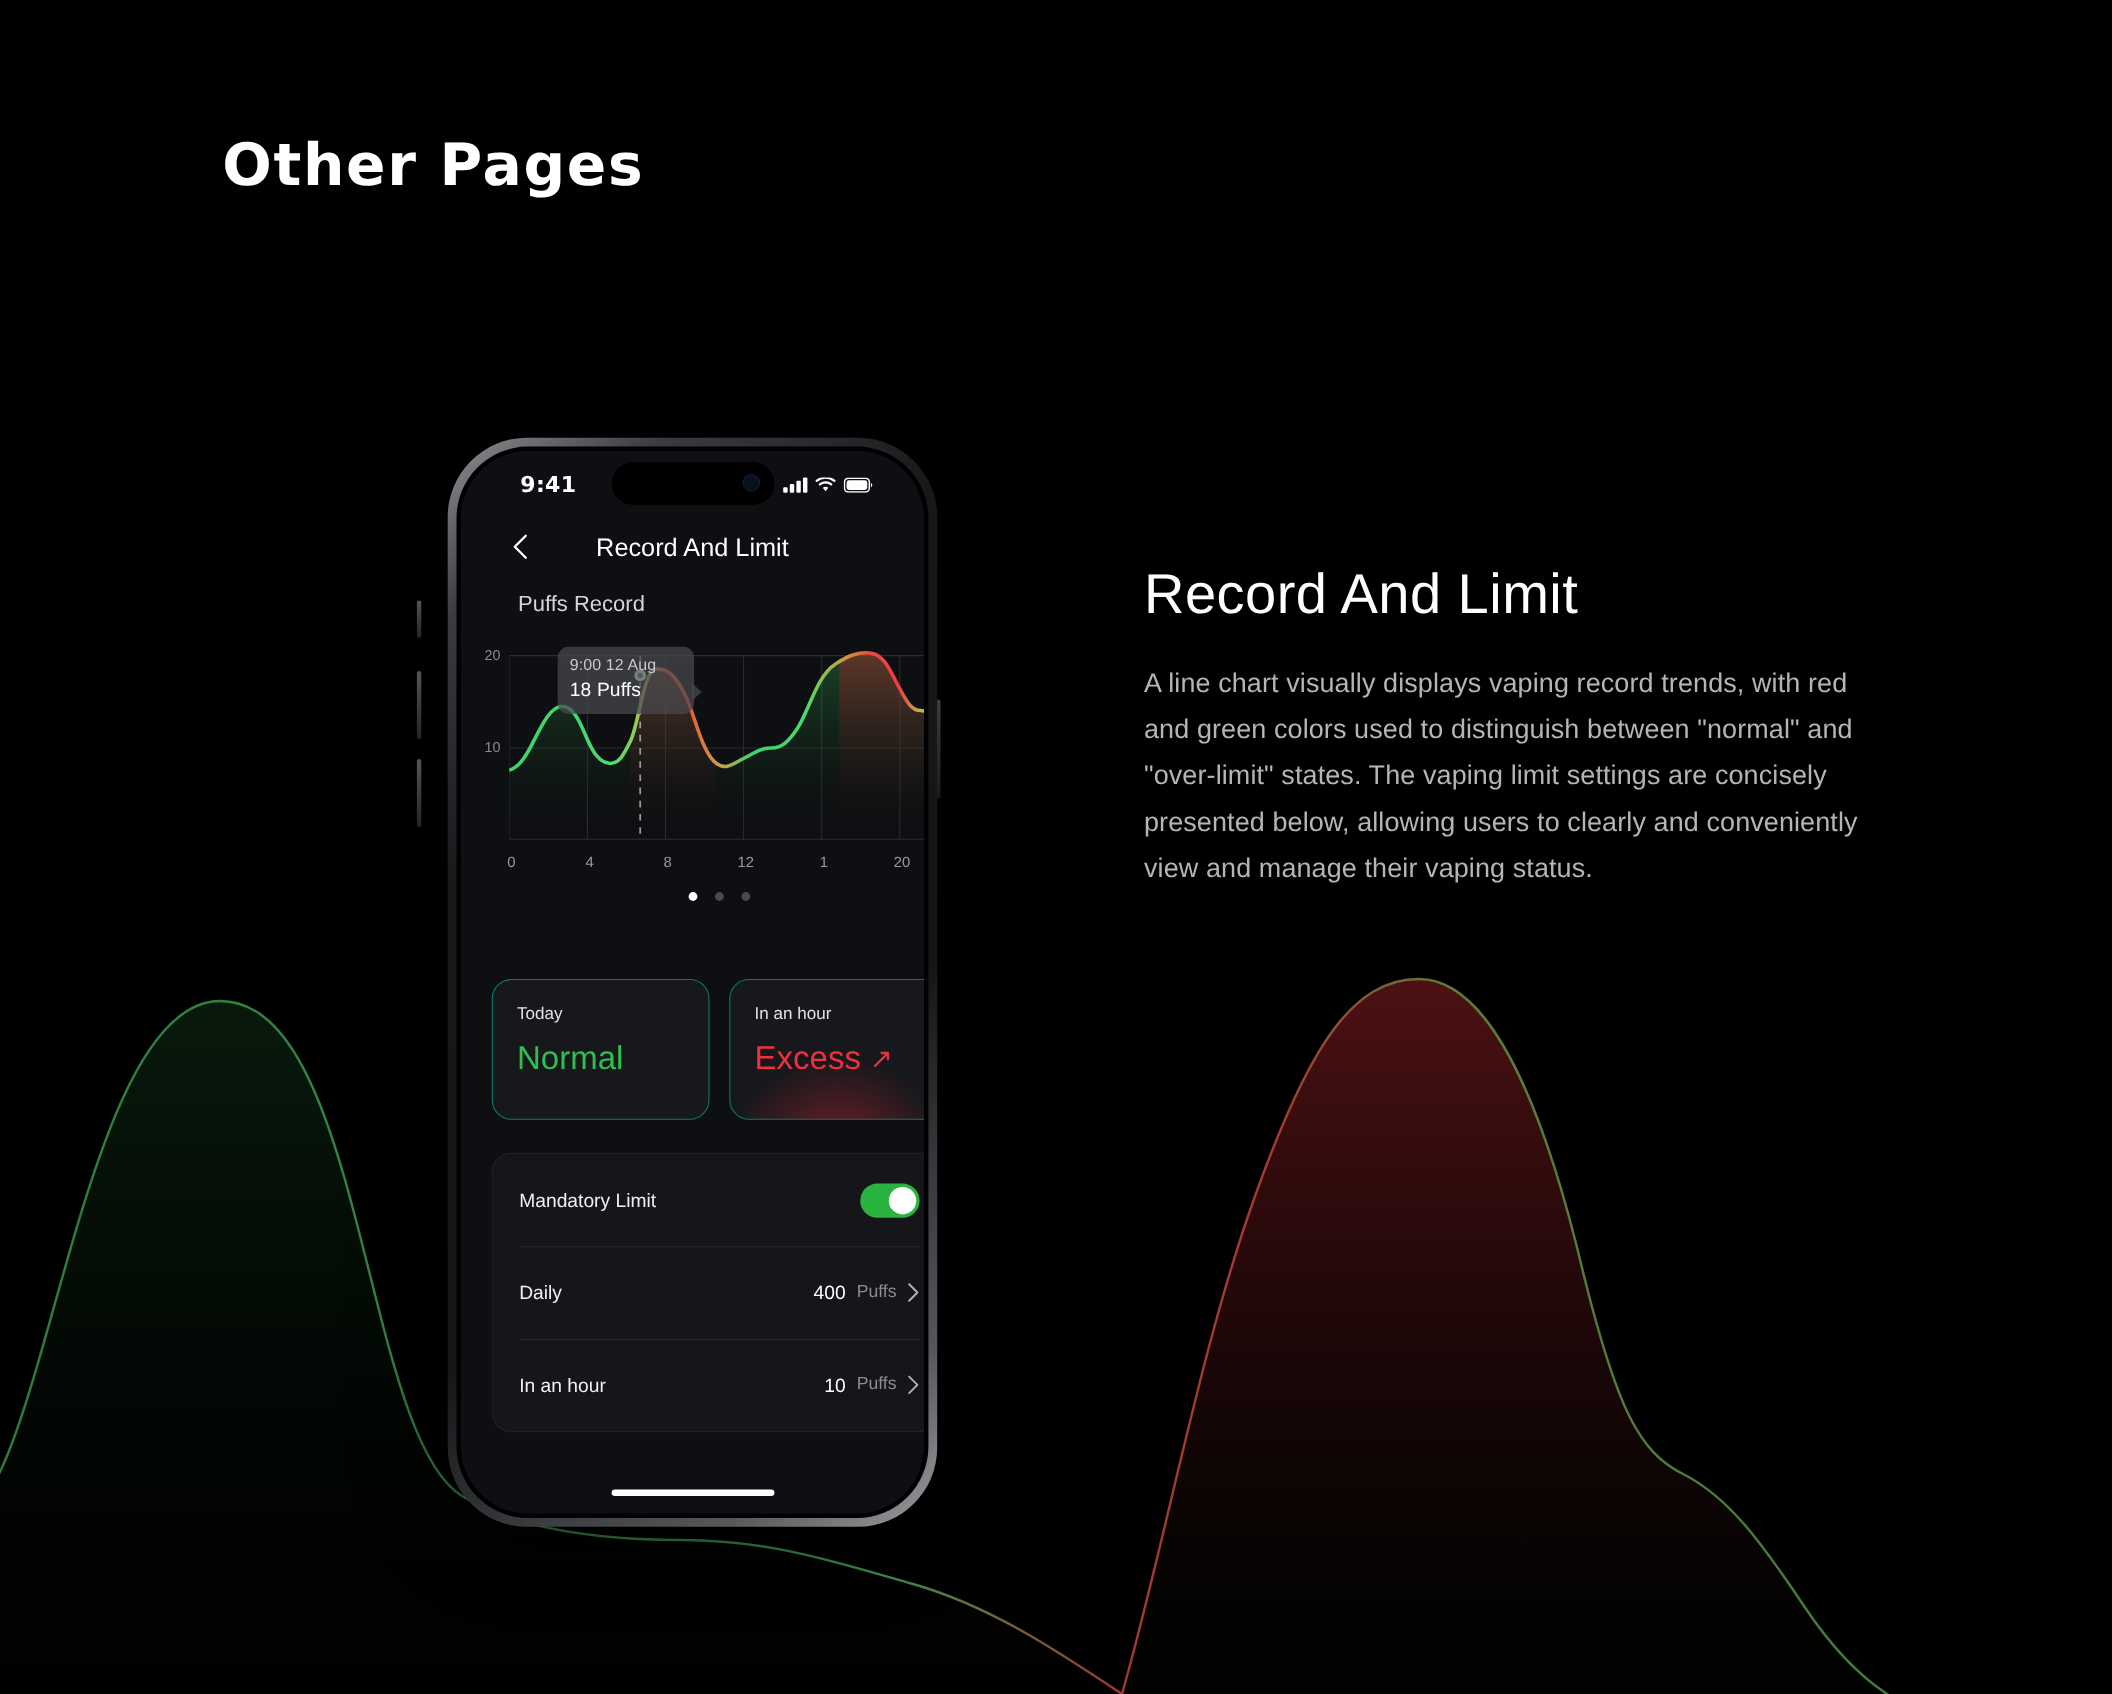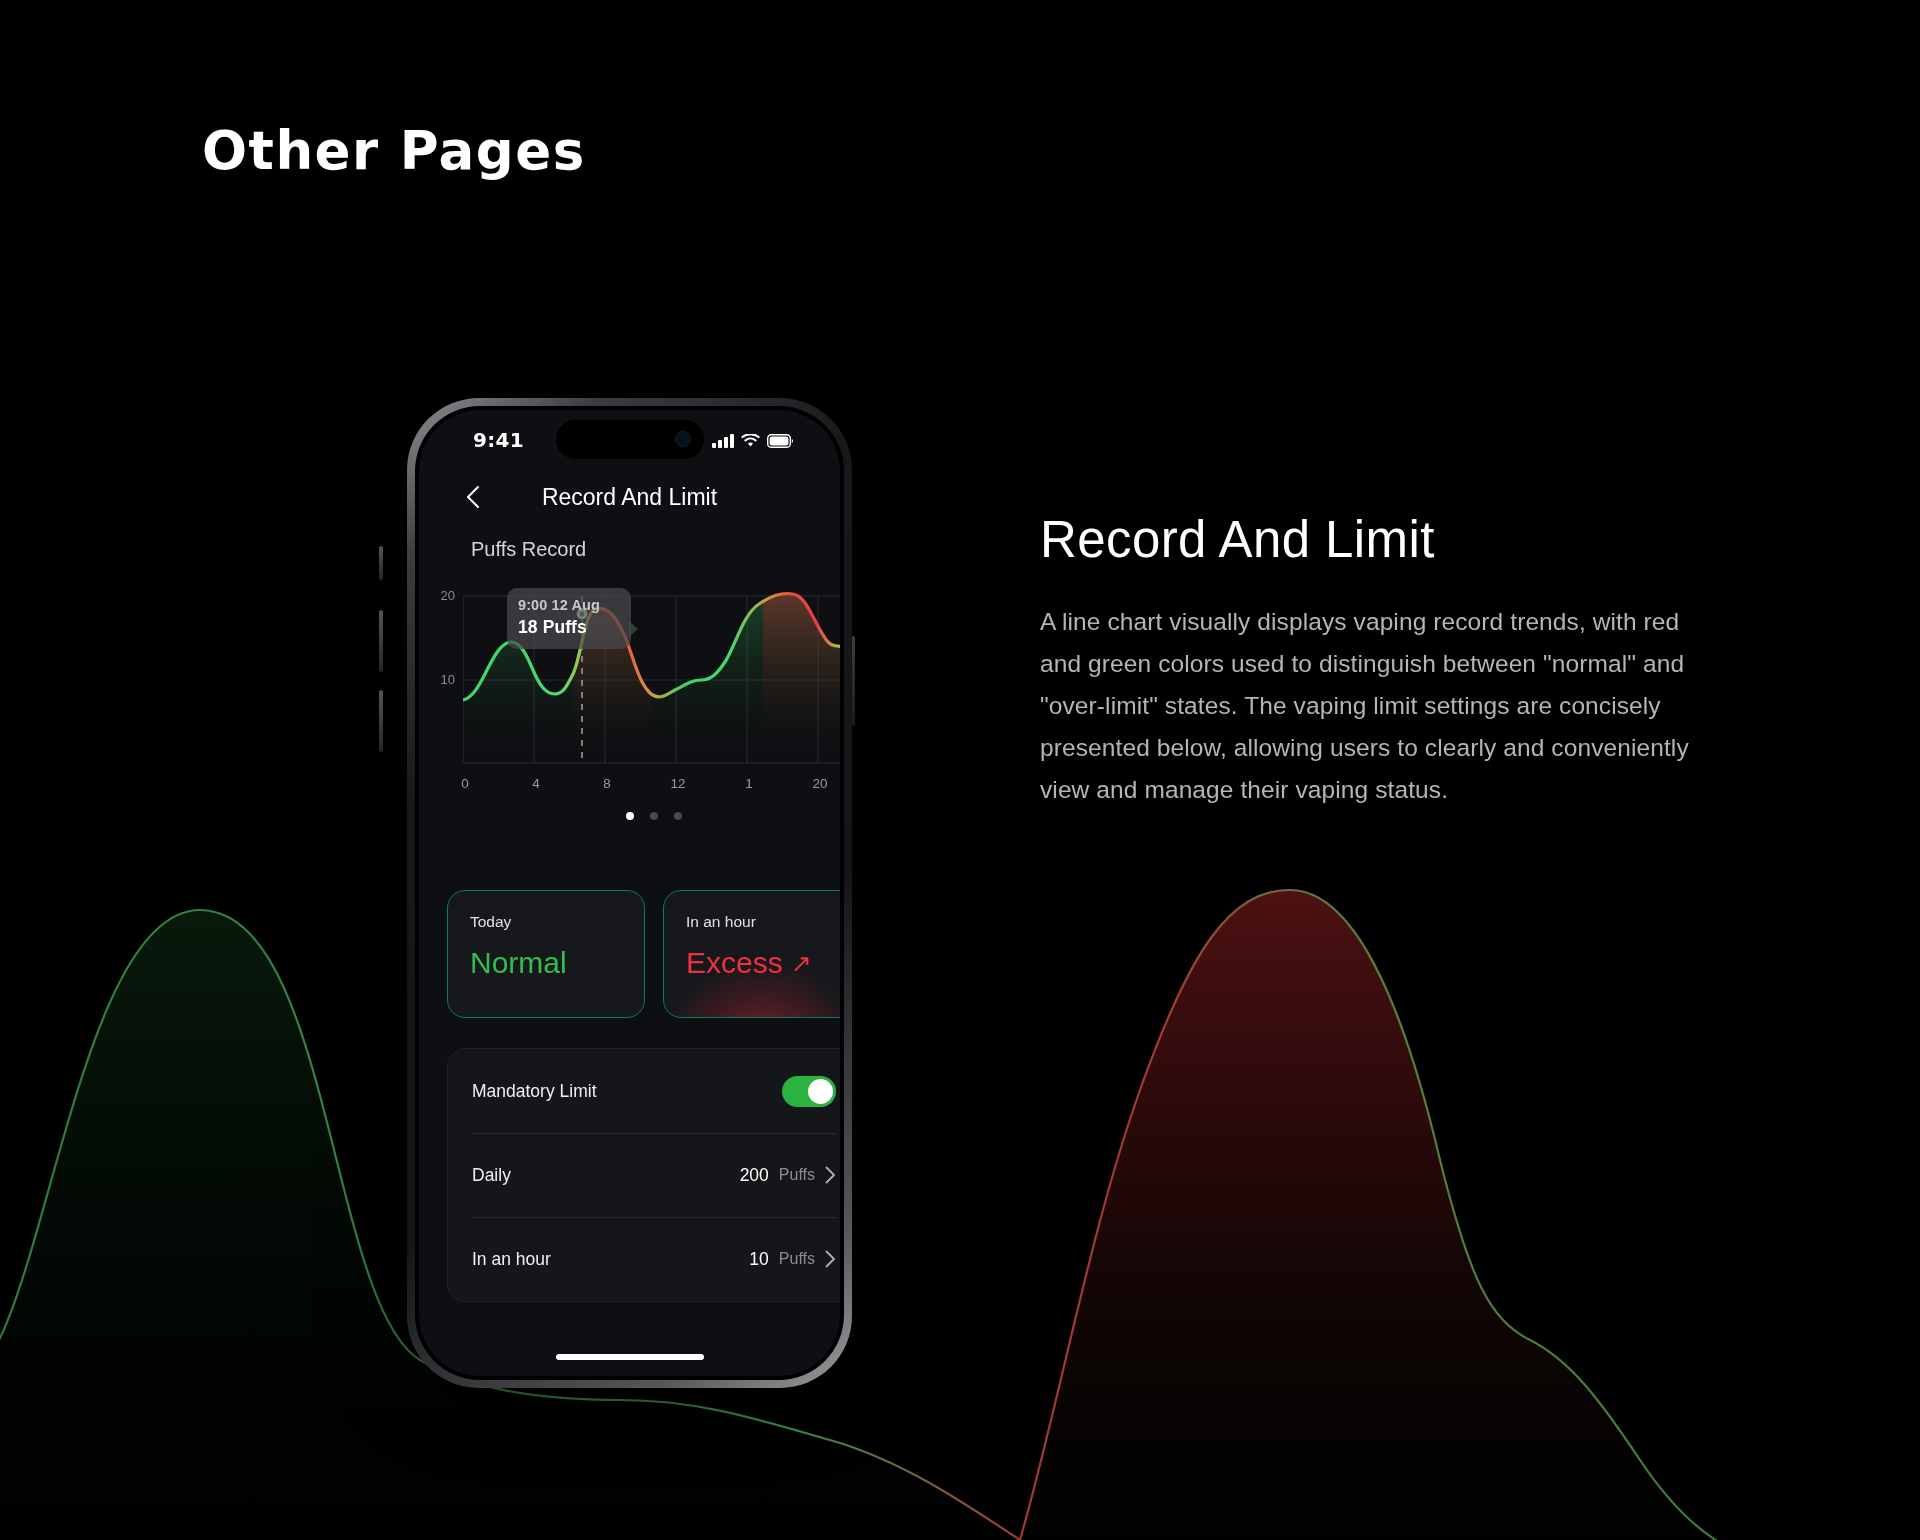--- a/index.html
+++ b/index.html
@@ -76,21 +76,21 @@
   #chart-box { position:absolute; left:0; top:32px; width:470px; height:200px; }
   .y-tick { position:absolute; font-size:13px; color:#8c8c8c; text-align:right; width:28px; }
   #xaxis { position:absolute; left:0; top:238px; width:470px; height:22px; }
   .x-tick { position:absolute; font-size:13.5px; color:#9a9a9a; transform:translateX(-50%); }
   #dots { position:absolute; left:0; top:268px; width:470px; text-align:center; }
   .dot { display:inline-block; width:8px; height:8px; border-radius:50%; background:#4a4a4a; margin:0 6px; }
   .dot.active { background:#ffffff; }
 
   
   #tooltip { position:absolute; left:88px; top:18px; width:124px; padding:9px 11px 11px 11px;
-             border-radius:10px; background:rgba(72,74,78,.72); z-index:9;font-weight:bold; }
+             border-radius:10px; background:rgba(72,74,78,.72); z-index:9; }
   #tt-time { font-size:14.5px; color:#c9c9c9; letter-spacing:.1px; }
   #tt-val  { font-size:17.5px; color:#ffffff; margin-top:4px; letter-spacing:.1px; }
   #tt-tail { position:absolute; right:-7px; bottom:12px; width:0; height:0;
              border-top:8px solid transparent; border-bottom:8px solid transparent;
              border-left:9px solid rgba(72,74,78,.72); }
 
   
   #cards { position:absolute; left:28px; top:480px; width:414px; display:flex; gap:18px; }
   .card { width:198px; height:128px; border-radius:18px; background:#17181c;
           border:1px solid #0f766e; position:relative; overflow:hidden; padding:22px 0 0 22px; }
@@ -357,21 +357,21 @@
                 <div class="toggle on">
                     <div class="knob"></div>
                   </div>
               </div>
             </div>
             <div class="row">
               <div class="row-label">
                 <span>Daily</span>
               </div>
               <div class="row-right">
-                <span class="row-num">200</span>
+                <span class="row-num">400</span>
                 <span class="row-unit">Puffs</span>
                 <svg width="11" height="18" viewBox="0 0 11 18">
                   <path d="M1.5 1.5 L9 9 L1.5 16.5" stroke="#b0b0b0" stroke-width="1.8" fill="none" stroke-linecap="round" stroke-linejoin="round"></path>
                 </svg>
               </div>
             </div>
             <div class="row">
               <div class="row-label">
                 <span>In an hour</span>
               </div>

